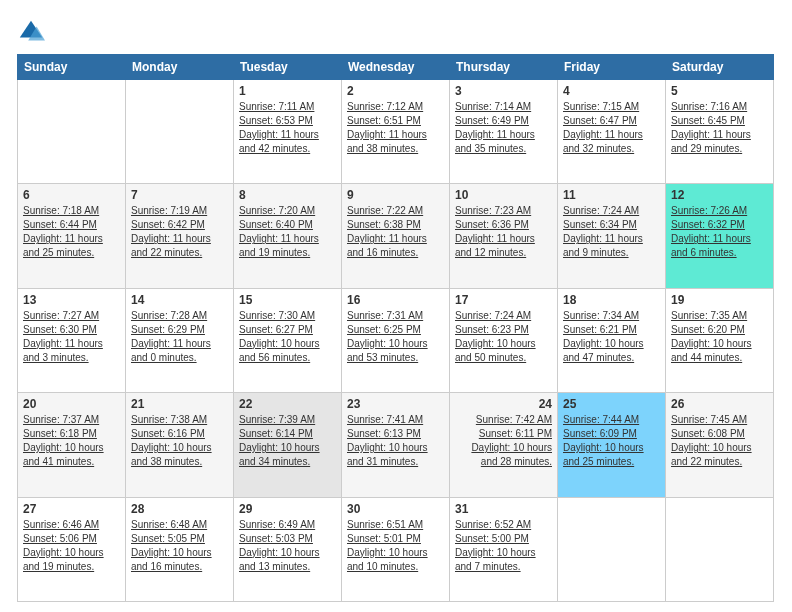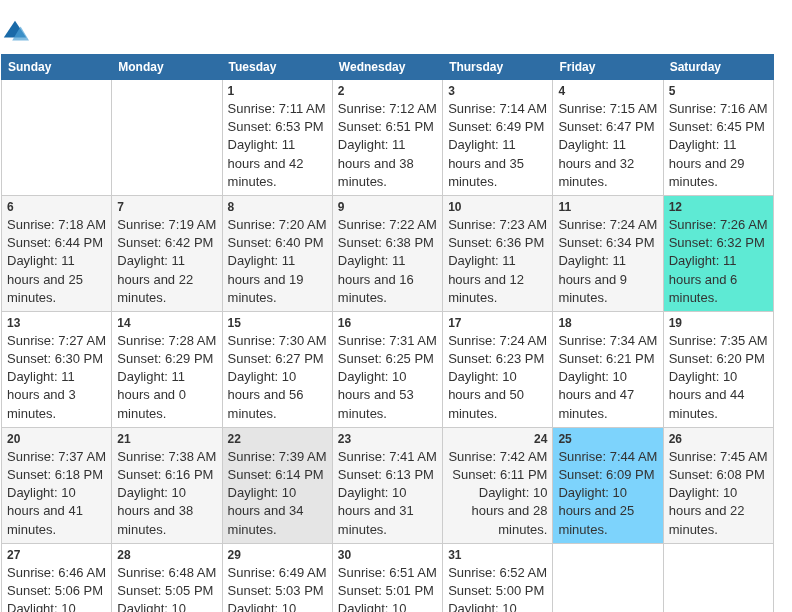--- a/index.html
+++ b/index.html
@@ -6,21 +6,21 @@
     body {
       width: 792px;
       height: 612px;
       font-family: Arial, sans-serif;
       background: #fff;
       overflow: hidden;
     }
     .page {
       width: 792px;
       height: 612px;
-      padding: 18px 18px 10px 1px;
+      padding: 18px 18px 10px 17px;
       display: flex;
       flex-direction: column;
     }
     .header {
       display: flex;
       justify-content: space-between;
       align-items: flex-start;
       margin-bottom: 8px;
     }
     .logo {
@@ -89,23 +89,24 @@
       background: #f5f5f5;
     }
     .day-num {
       font-size: 12px;
       font-weight: bold;
       color: #333;
       display: block;
       margin-bottom: 2px;
     }
     .day-info {
-      font-size: 13px;
+      font-size: 10px;
       line-height: 1.4;
       color: #333;
+      text-decoration: underline;
     }
     .empty-cell {
       background: #f9f9f9;
     }
   </style>
 </head>
 <body>
 
 <div class="page">
   <div class="header">

